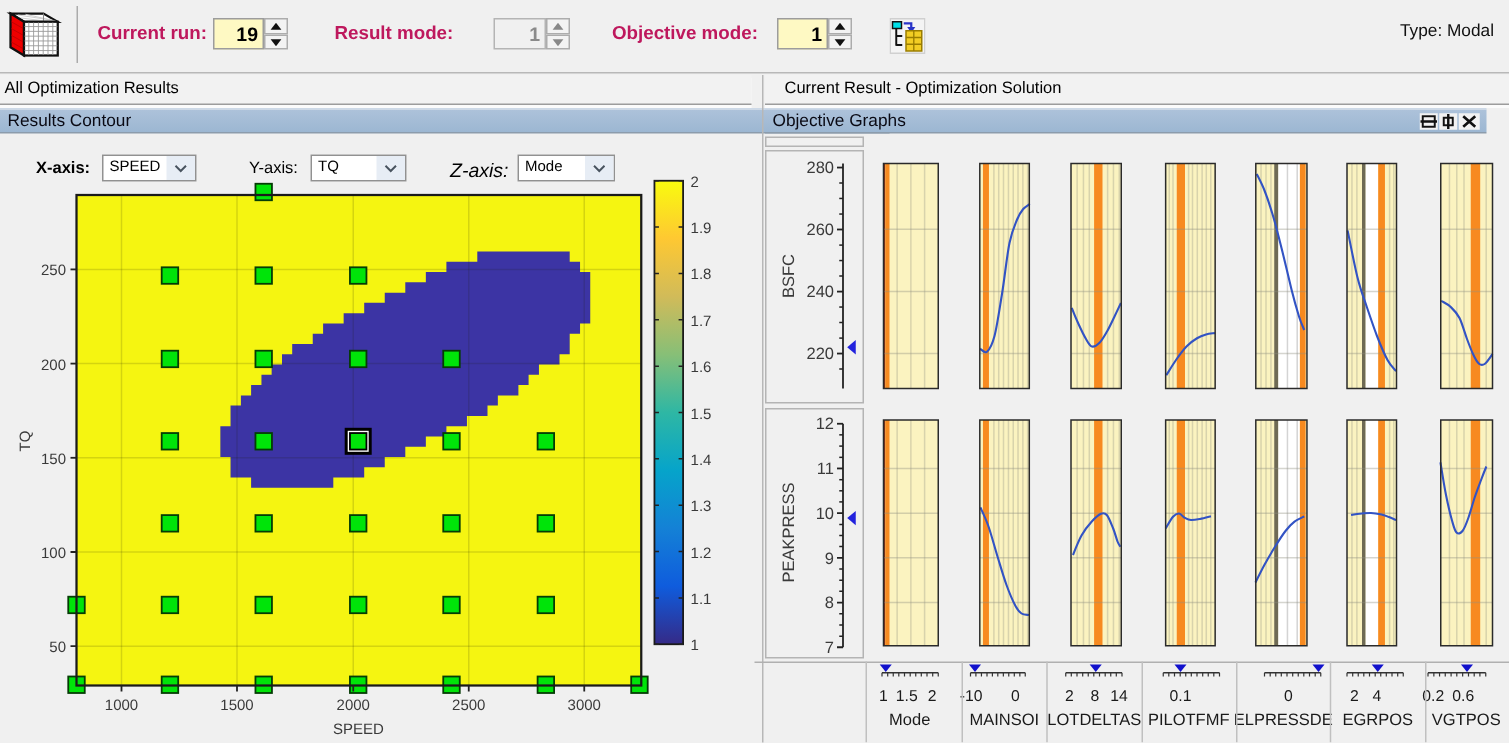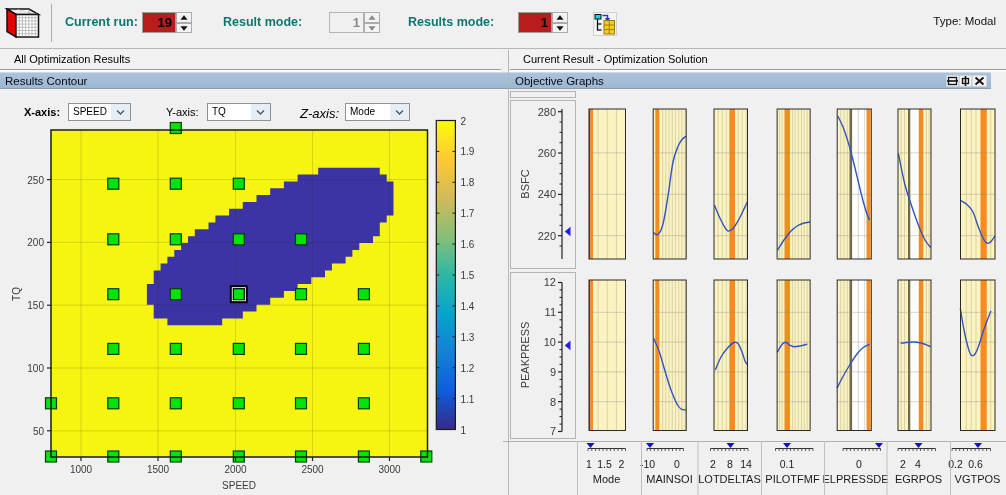--- a/index.html
+++ b/index.html
@@ -1,26 +1,26 @@
 <!DOCTYPE html>
 <html><head><meta charset="utf-8"><style>
 * { margin:0; padding:0; box-sizing:border-box; }
 html,body { width:1006px; height:495px; background:#f0f0f0; font-family:"Liberation Sans",sans-serif; overflow:hidden; }
 .abs { position:absolute; }
 .tk { font-size:10px; fill:#3a3a3a; font-family:"Liberation Sans",sans-serif; }
 .tkr { font-size:11px; fill:#3a3a3a; font-family:"Liberation Sans",sans-serif; }
 .tkn { font-size:11px; fill:#1a1a1a; font-family:"Liberation Sans",sans-serif; }
 .tk2 { font-size:10.5px; fill:#1a1a1a; font-family:"Liberation Sans",sans-serif; }
 .titlebar { background:linear-gradient(#adc2da,#9cb7d2); border-top:1px solid #cdd9e7; border-bottom:1px solid #8c9cac; color:#0a0a14; font-size:11.5px; line-height:16px; padding-left:5px; }
-.hdr { background:#f2f2f2; font-size:11px; color:#000; line-height:18px; padding-left:14px; border-bottom:1px solid #9c9c9c; box-shadow:0 2px 0 #fbfbfb; }
-.spinbox { position:absolute; background:#b91c1c; border:1px solid #9c9c9c; font-size:13px; font-weight:bold; text-align:right; padding-right:3px; }
+.hdr { background:#f2f2f2; font-size:11px; color:#000; line-height:18px; padding-left:3px; border-bottom:1px solid #9c9c9c; box-shadow:0 2px 0 #fbfbfb; }
+.spinbox { position:absolute; background:#fef9c3; border:1px solid #9c9c9c; font-size:13px; font-weight:bold; text-align:right; padding-right:3px; }
 .spinbtns { position:absolute; width:16px; }
 .spinbtn { position:absolute; left:0; width:16px; background:#f3f3f3; border:1px solid #acacac; overflow:hidden; }
 .spinbtn svg { display:block; margin:0 auto; }
-.lbl { position:absolute; font-size:12.5px; font-weight:bold; color:#0f766e; }
+.lbl { position:absolute; font-size:12.5px; font-weight:bold; color:#be185d; }
 .combo { position:absolute; background:#fff; border:1px solid #919191; font-size:10px; }
 .combo span { position:absolute; left:4px; top:2px; line-height:12px; }
 .combo .arr { position:absolute; right:0; top:0; bottom:0; width:19px; background:#e7edf5; }
 </style></head>
 <body>
 
 <div class="abs" style="left:0;top:0;width:1006px;height:49px;background:#f0f0f0;border-bottom:1px solid #b8b8b8;"></div>
 <svg class="abs" style="left:0;top:0" width="60" height="49" viewBox="0 0 60 49">
   <polygon points="7,9 29,9 38.5,14.5 16,14.5" fill="#fff" stroke="#111" stroke-width="1.5"></polygon>
   <g stroke="#c9c9c9" stroke-width="0.6">
@@ -77,21 +77,21 @@
       <svg width="14" height="9" viewBox="0 0 14 9">
         <path d="M7 2.2 L10.6 6.8 L3.4 6.8 Z" fill="#888"></path>
       </svg>
     </div>
   <div class="spinbtn" style="top:10.5px;height:10.5px;">
       <svg width="14" height="9" viewBox="0 0 14 9">
         <path d="M3.4 2.2 L10.6 2.2 L7 6.8 Z" fill="#888"></path>
       </svg>
     </div>
 </div>
-<div class="lbl" style="left:408px;top:15px;">Results mode:</div>
+<div class="lbl" style="left:408px;top:15px;">Objective mode:</div>
 <div class="spinbox" style="left:518px;top:12px;width:34px;height:21px;line-height:19px;">1</div>
 <div class="spinbtns" style="left:552px;top:12px;height:21px;">
   <div class="spinbtn" style="top:0;height:10.5px;">
       <svg width="14" height="9" viewBox="0 0 14 9">
         <path d="M7 2.2 L10.6 6.8 L3.4 6.8 Z" fill="#111"></path>
       </svg>
     </div>
   <div class="spinbtn" style="top:10.5px;height:10.5px;">
       <svg width="14" height="9" viewBox="0 0 14 9">
         <path d="M3.4 2.2 L10.6 2.2 L7 6.8 Z" fill="#111"></path>

